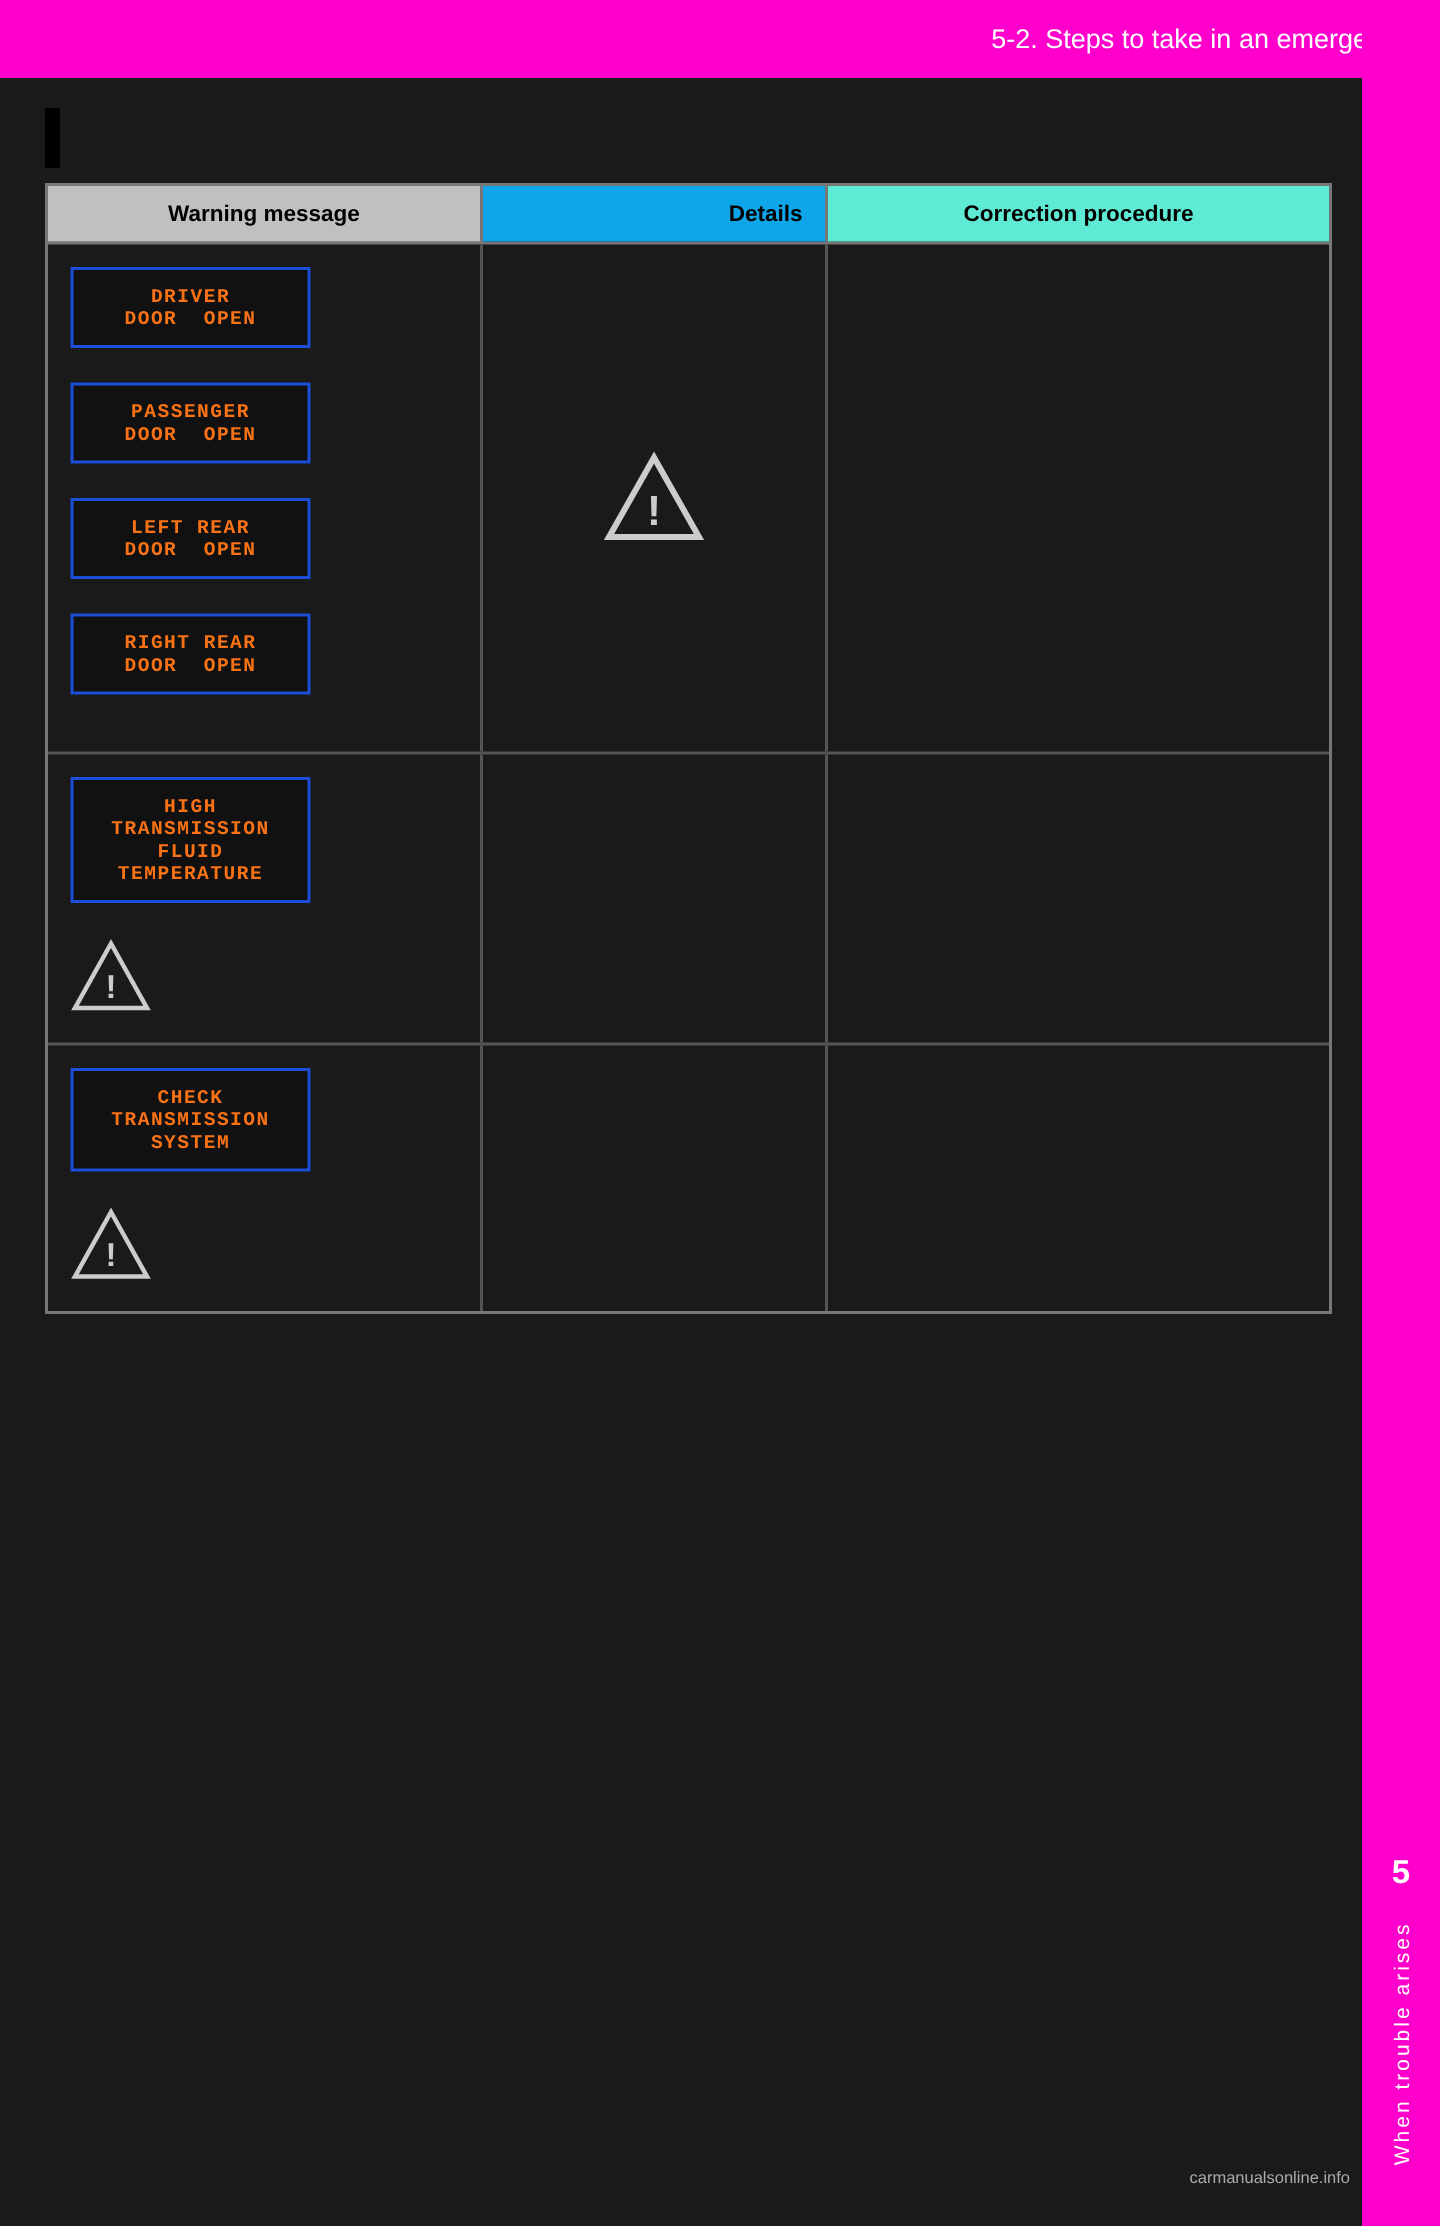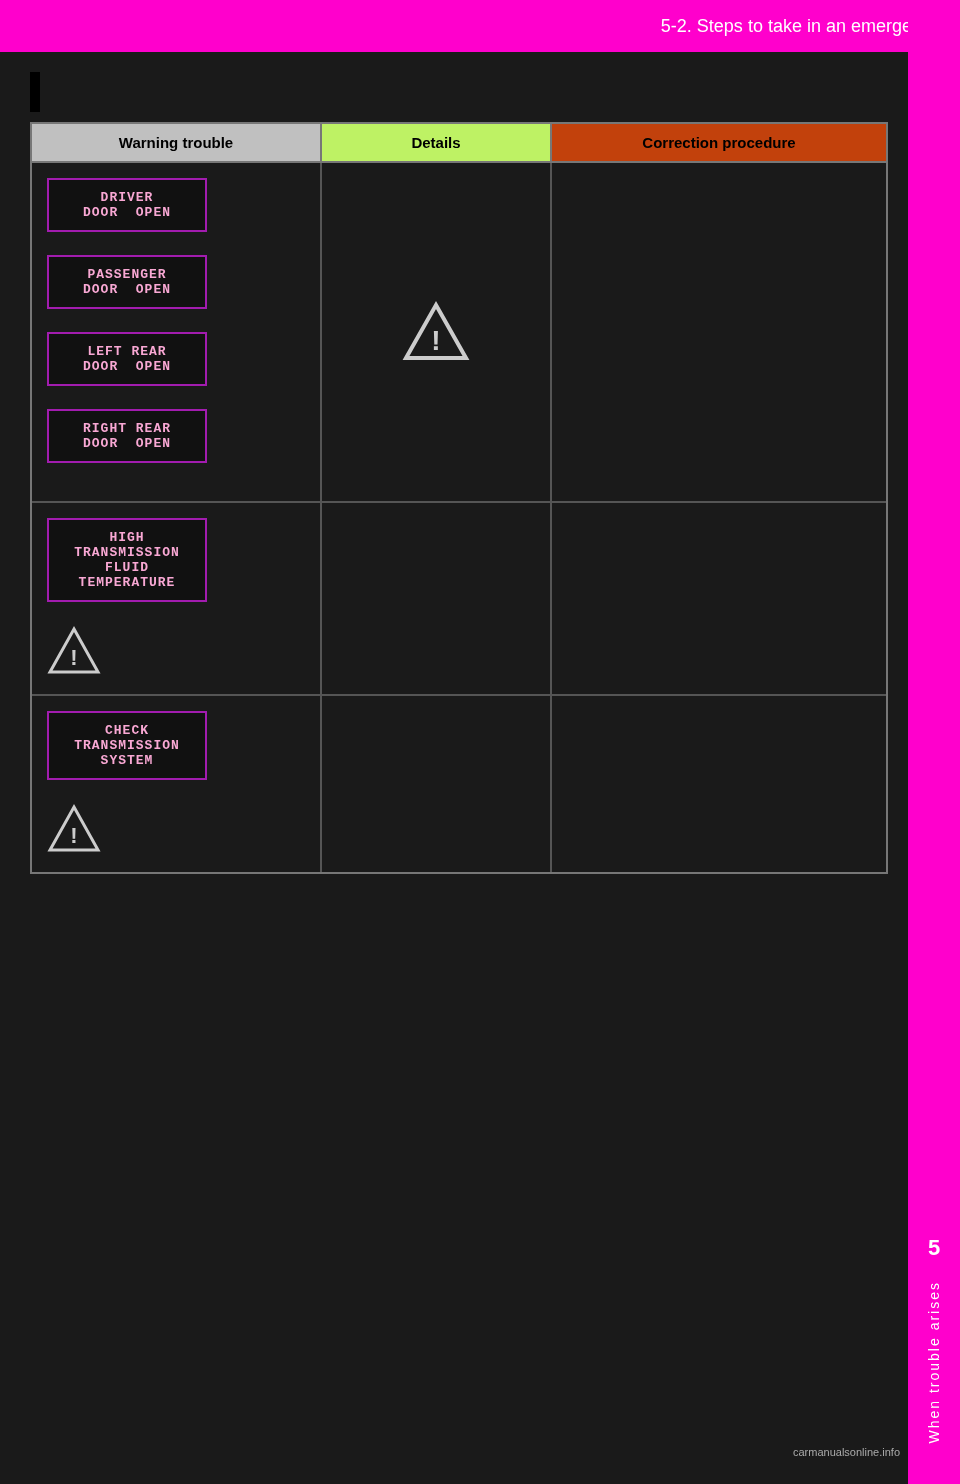--- a/index.html
+++ b/index.html
@@ -77,22 +77,22 @@
     .section-marker {
       width: 10px;
       height: 40px;
       background: black;
       margin-bottom: 10px;
     }
 
     
     .warn-box {
       background: #111;
-      border: 2px solid #a21caf;
-      color: #f9a8d4;
+      border: 2px solid #1d4ed8;
+      color: #f97316;
       font-size: 13px;
       font-weight: bold;
       text-align: center;
       padding: 10px 15px;
       margin-bottom: 8px;
       display: inline-block;
       min-width: 160px;
       letter-spacing: 1px;
       font-family: 'Courier New', monospace;
     }
@@ -145,32 +145,32 @@
       padding: 10px 15px;
       font-size: 15px;
       font-weight: bold;
       color: #000;
       border-right: 2px solid #777;
       text-align: center;
     }
 
     .sh-details {
       width: 230px;
-      background: #bef264;
+      background: #0ea5e9;
       padding: 10px 15px;
       font-size: 15px;
       font-weight: bold;
       color: #000;
       border-right: 2px solid #777;
-      text-align: center;
+      text-align: right;
     }
 
     .sh-correction {
       flex: 1;
-      background: #c2410c;
+      background: #5eead4;
       padding: 10px 15px;
       font-size: 15px;
       font-weight: bold;
       color: #000;
       text-align: center;
     }
 
     .data-row {
       display: flex;
       border-bottom: 2px solid #555;
@@ -228,21 +228,21 @@
   <span class="sidebar-text-vertical">When trouble arises</span>
 </div>
 
 <div class="main-content">
 
   <div class="section-marker"></div>
 
   <div class="outer-box">
 
     <div class="section-header-row">
-      <div class="sh-warn">Warning trouble</div>
+      <div class="sh-warn">Warning message</div>
       <div class="sh-details">Details</div>
       <div class="sh-correction">Correction procedure</div>
     </div>
 
     <div class="data-row">
       <div class="dr-warn">
 
         <div class="warn-group">
           <div class="warn-box">DRIVER<br>DOOR&nbsp;&nbsp;OPEN</div>
         </div>

